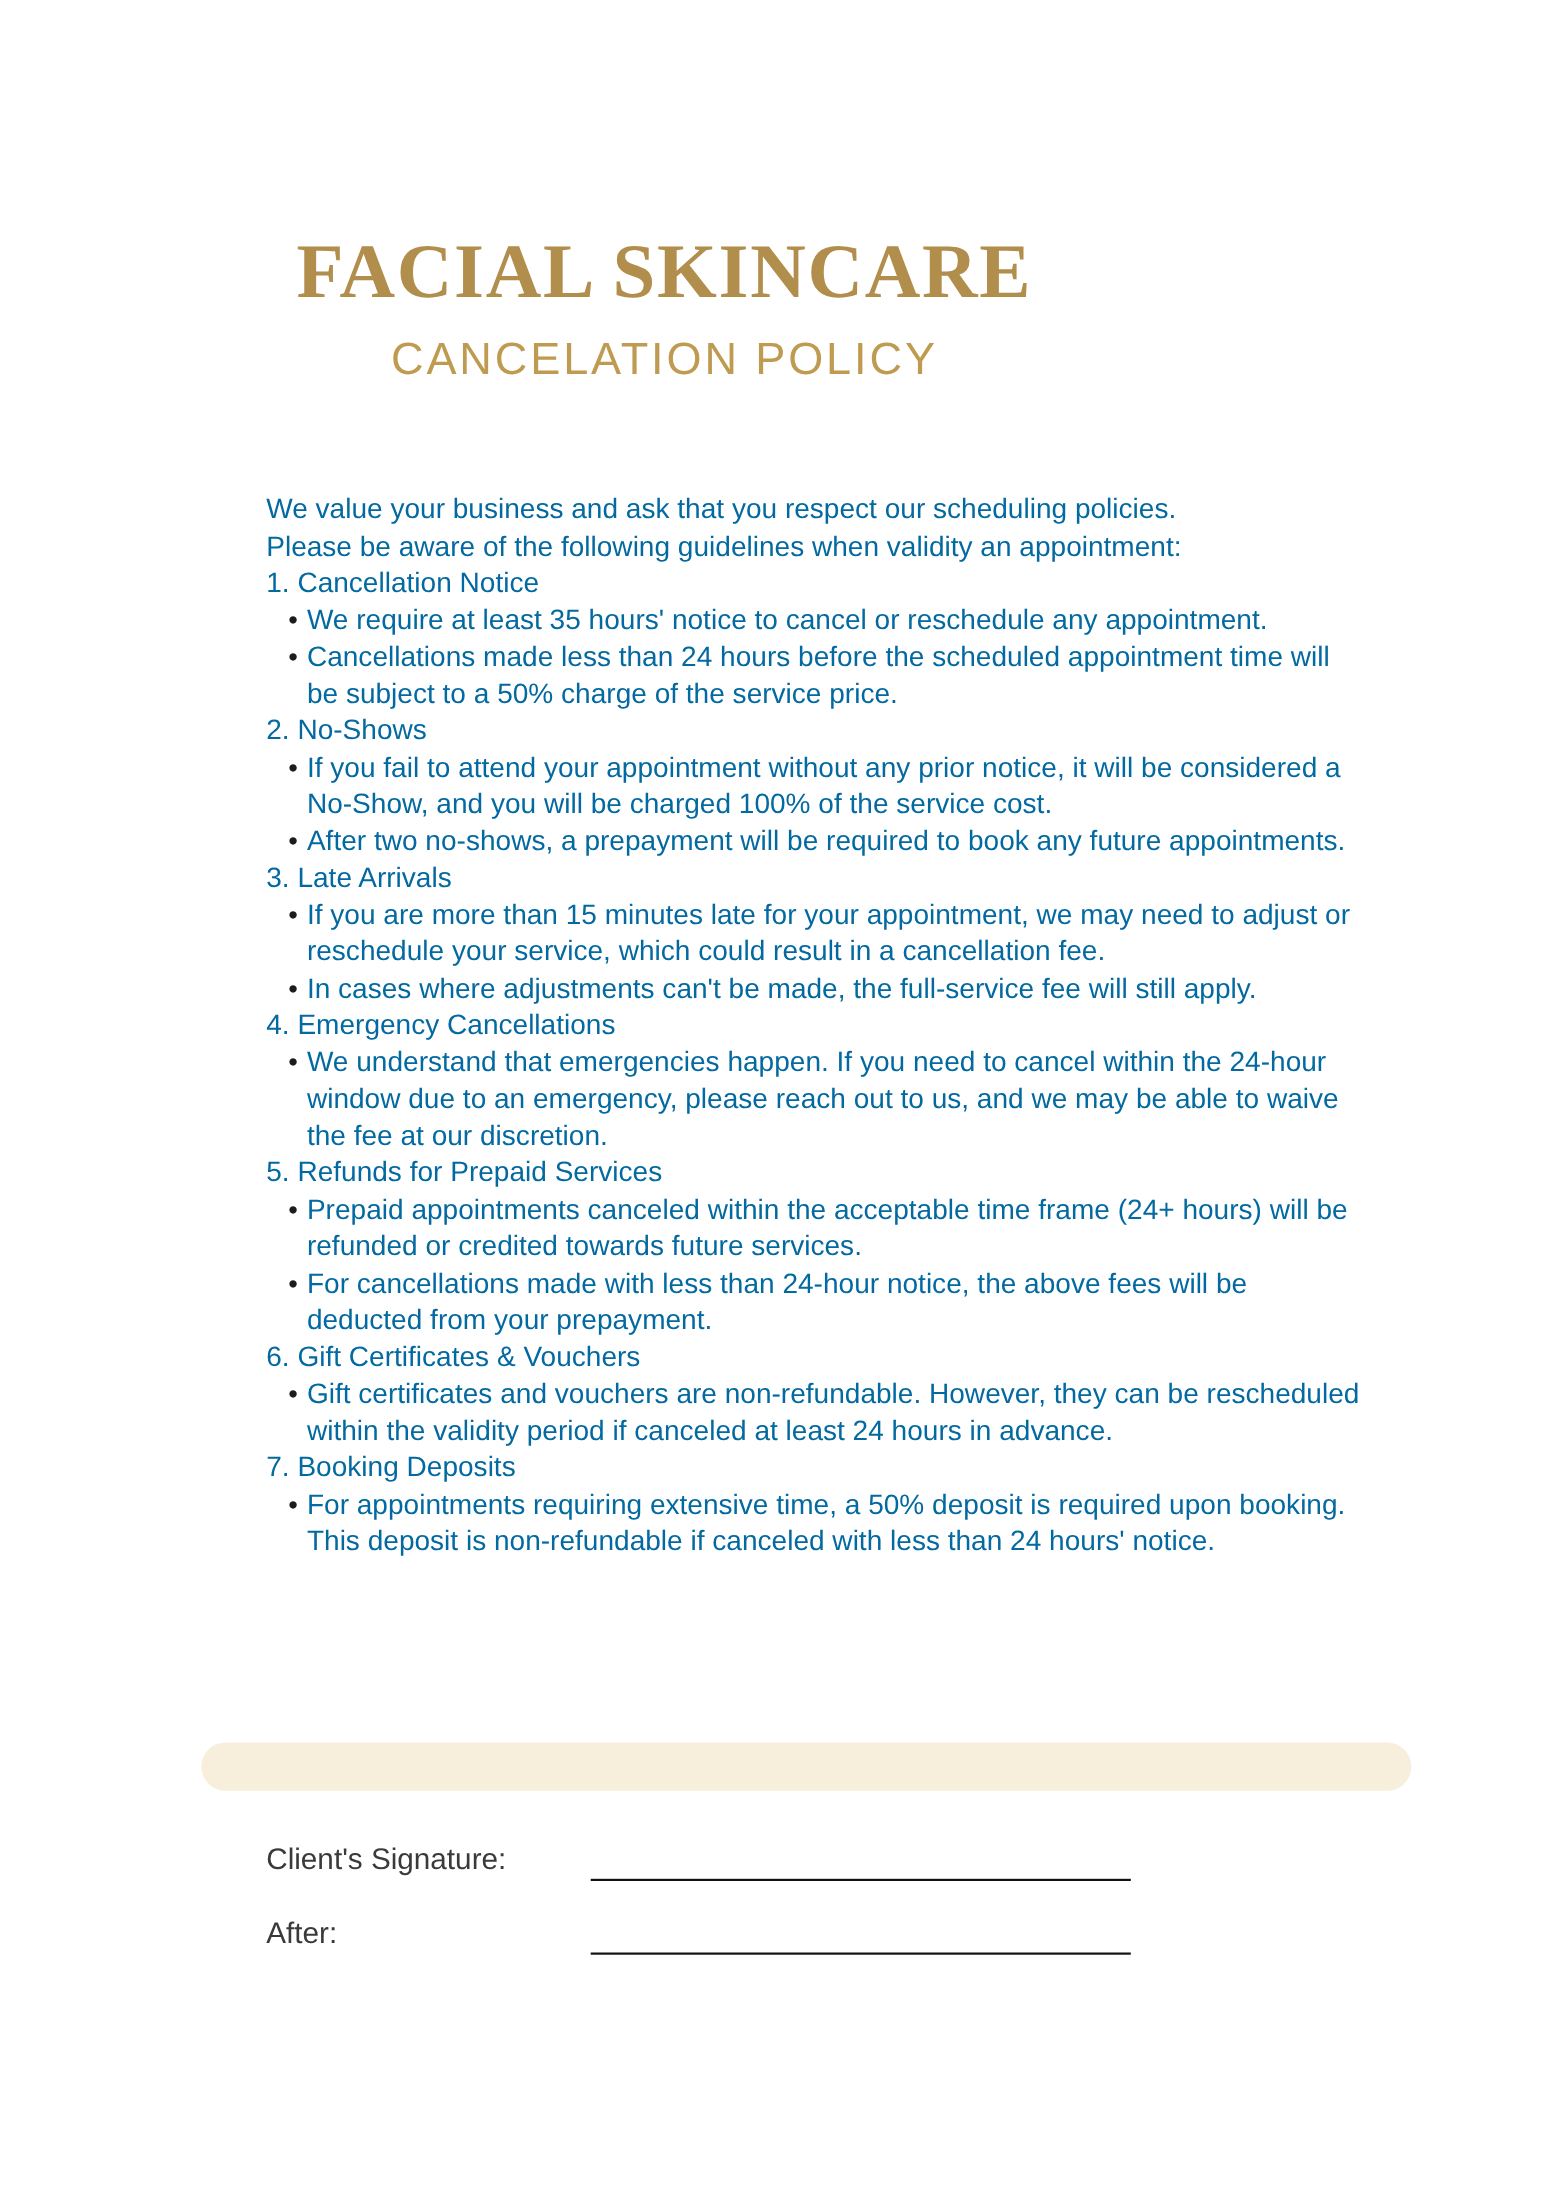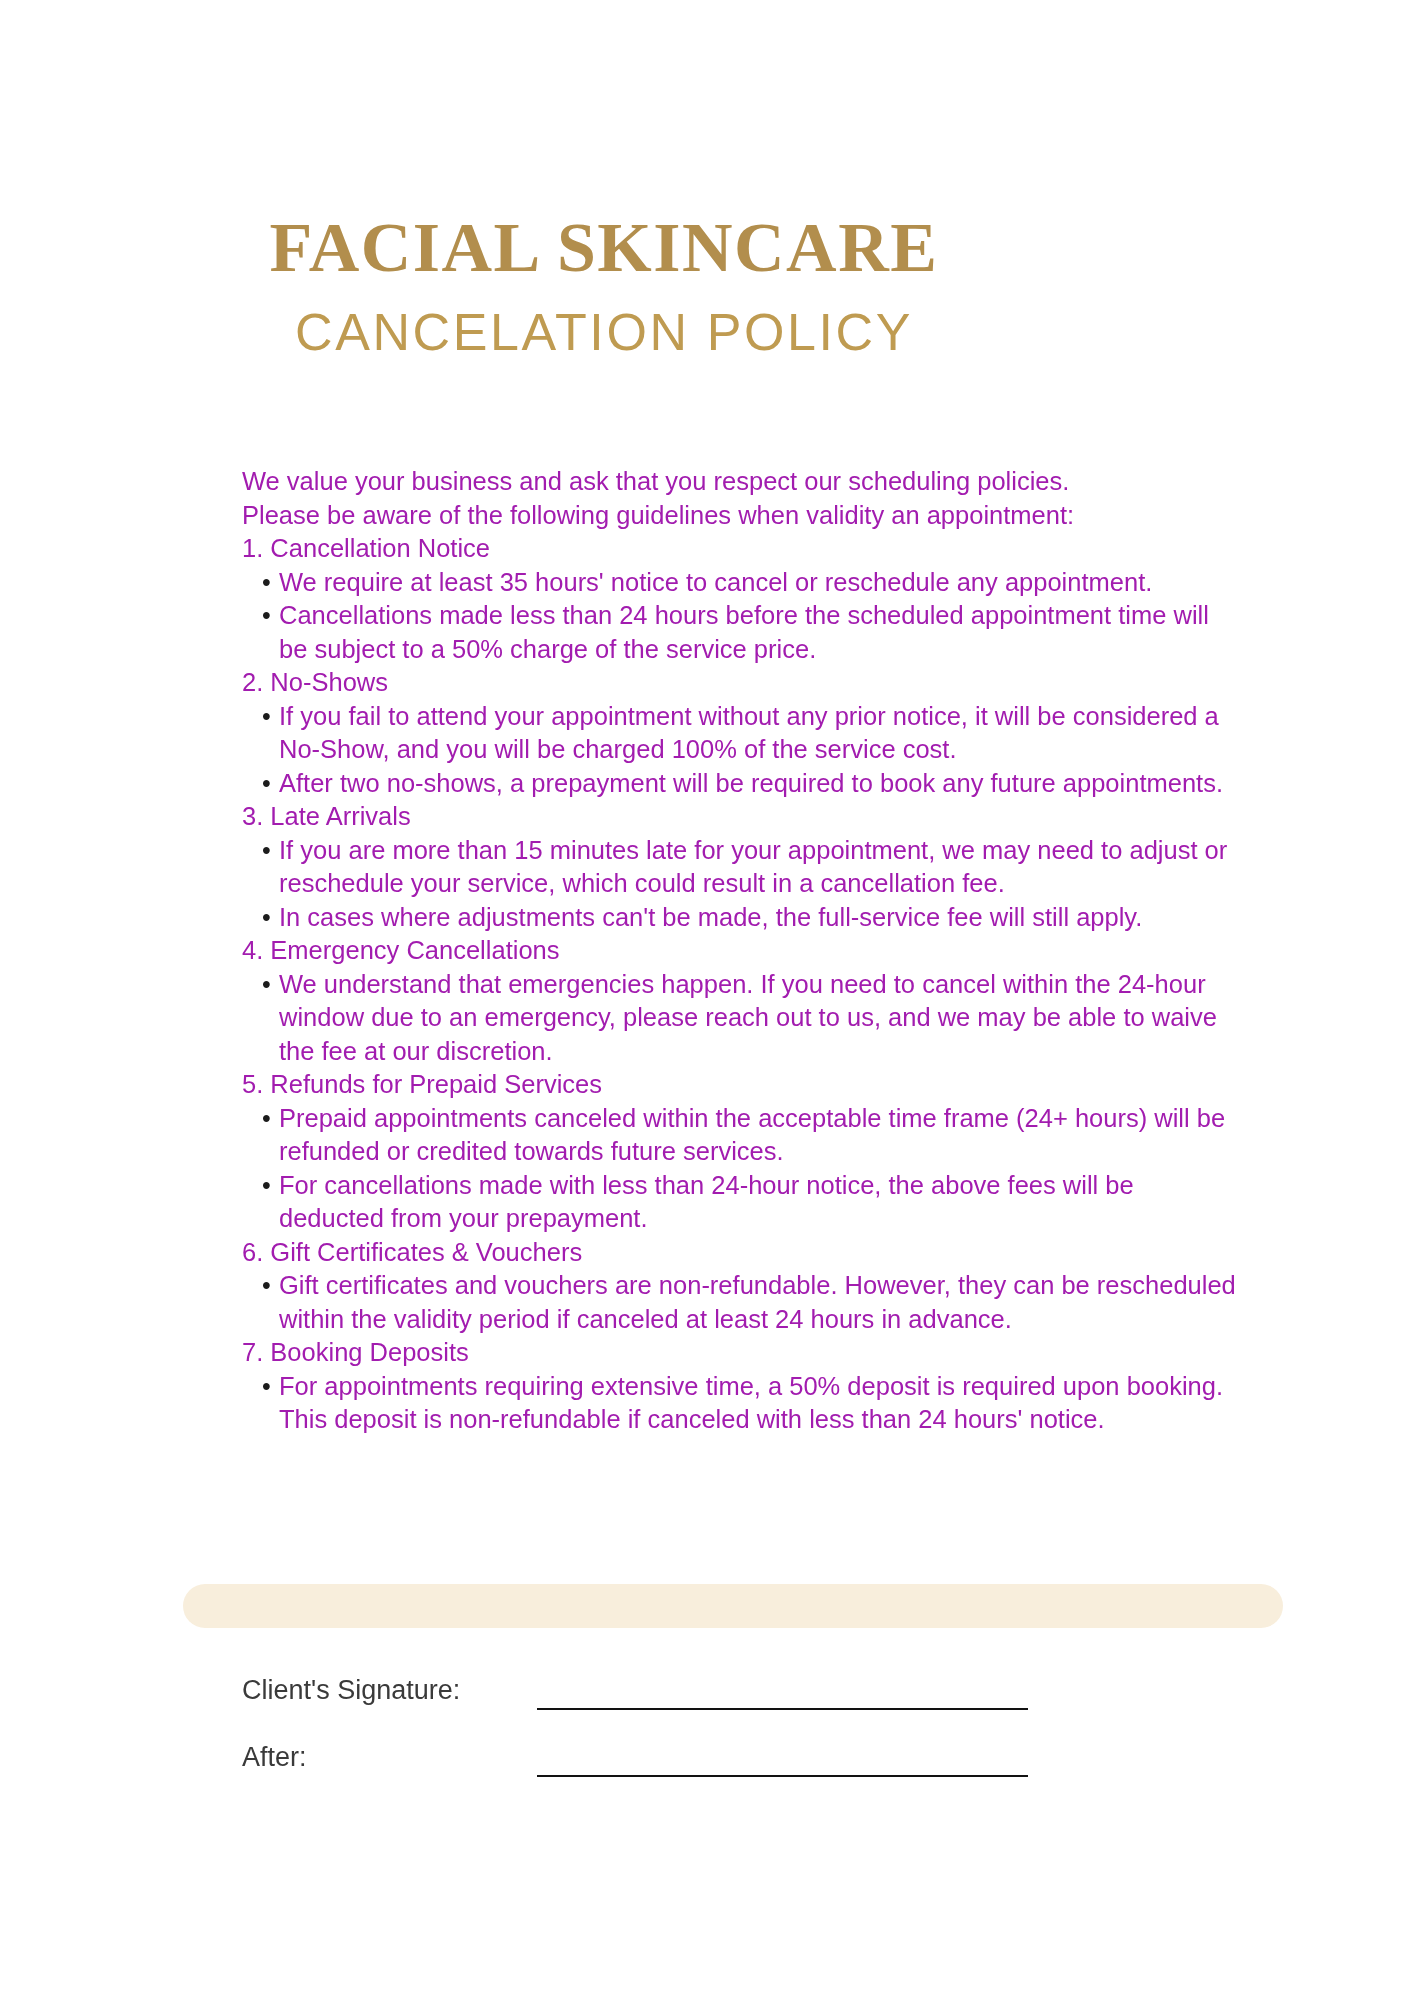--- a/index.html
+++ b/index.html
@@ -35,39 +35,38 @@
     font-size: 70px;
     line-height: 1.02;
     font-weight: 700;
     color: #b28e4d;
     letter-spacing: 1.5px;
     margin: 0;
     white-space: nowrap;
   }
   .doc-subtitle {
     font-family: "Liberation Sans", sans-serif;
-    font-size: 52px;
+    font-size: 41px;
     line-height: 1.05;
     font-weight: 400;
     color: #bf9b51;
     letter-spacing: 2.6px;
     margin: 22px 0 0 0;
     white-space: nowrap;
   }
 
   
   .body-block {
     position: absolute;
     top: 447px;
     left: 242px;
     width: 1000px;
-    color: #a21caf;
+    color: #0369a1;
     font-size: 25.5px;
     line-height: 33.5px;
-    margin-top: 18px;
   }
   .intro-line {
     margin: 0;
     white-space: nowrap;
   }
   .section {
     margin: 0;
   }
   .section-title {
     margin: 0;

